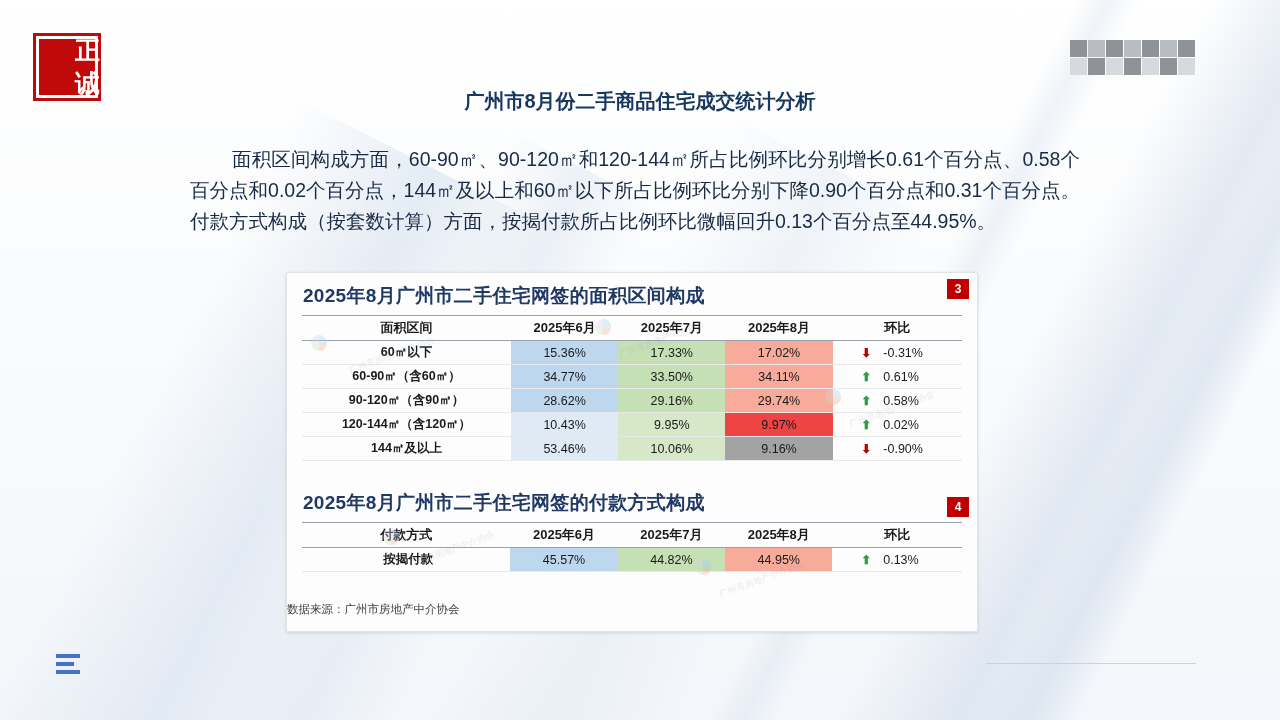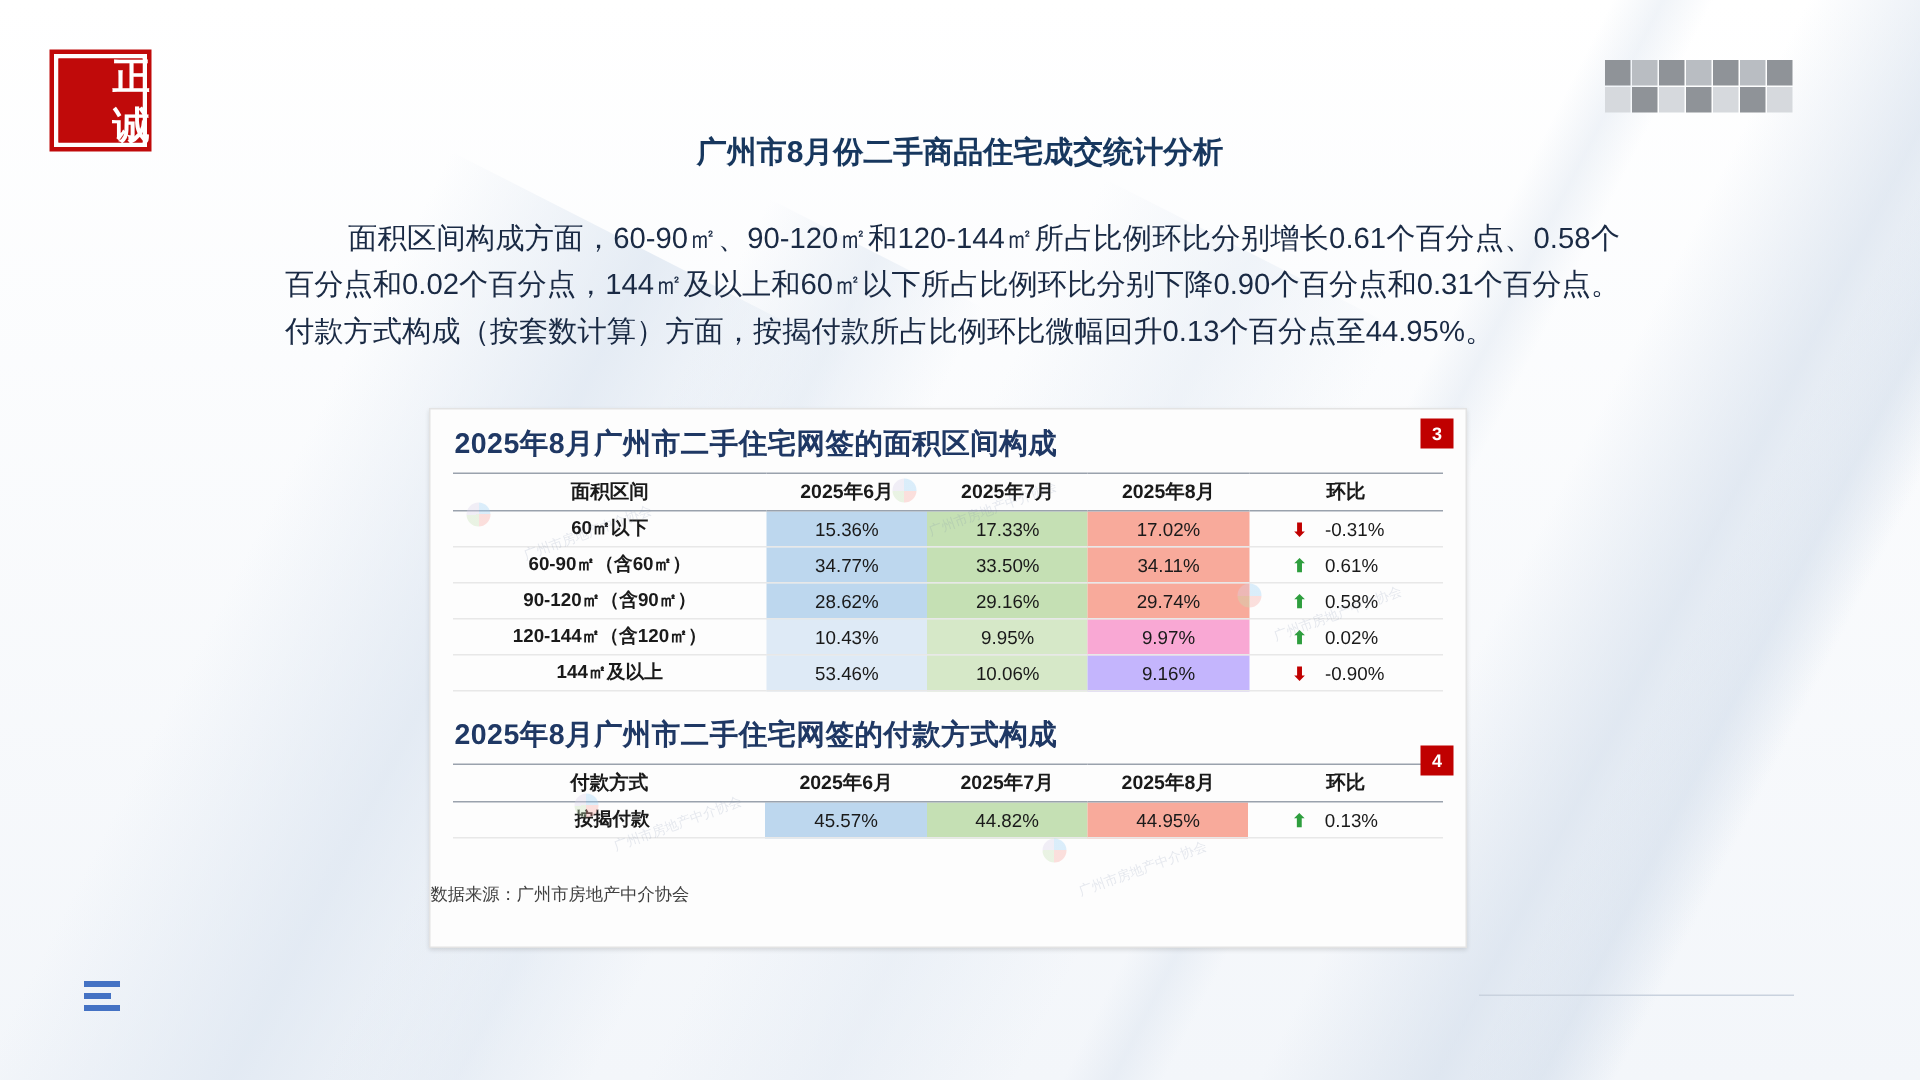--- a/index.html
+++ b/index.html
@@ -217,44 +217,44 @@
           <span class="chg-wrap">
             <span class="arrow up">⬆</span>
             <span class="chg-val">0.58%</span>
           </span>
         </td>
       </tr>
       <tr class="row">
         <td class="lbl">120-144㎡（含120㎡）</td>
         <td class="v1 sm">10.43%</td>
         <td class="v2" style="background:#d6e8c8">9.95%</td>
-        <td class="v3" style="background:#f9a8d4">9.97%</td>
+        <td class="v3" style="background:#ef4444">9.97%</td>
         <td class="chg">
           <span class="chg-wrap">
             <span class="arrow up">⬆</span>
             <span class="chg-val">0.02%</span>
           </span>
         </td>
       </tr>
       <tr class="row">
         <td class="lbl">144㎡及以上</td>
         <td class="v1 sm">53.46%</td>
         <td class="v2" style="background:#d6e8c8">10.06%</td>
-        <td class="v3" style="background:#c4b5fd">9.16%</td>
+        <td class="v3" style="background:#a3a3a3">9.16%</td>
         <td class="chg">
           <span class="chg-wrap">
             <span class="arrow down">⬇</span>
             <span class="chg-val">-0.90%</span>
           </span>
         </td>
       </tr>
     </tbody>
   </table>
 
-  <div class="chart-title" style="padding-top:16px">2025年8月广州市二手住宅网签的付款方式构成</div>
+  <div class="chart-title" style="padding-top:29px">2025年8月广州市二手住宅网签的付款方式构成</div>
 
   <table class="t pay-table">
     <thead>
       <tr class="topline">
         <th>付款方式</th>
         <th>2025年6月</th>
         <th>2025年7月</th>
         <th>2025年8月</th>
         <th>环比</th>
       </tr>

